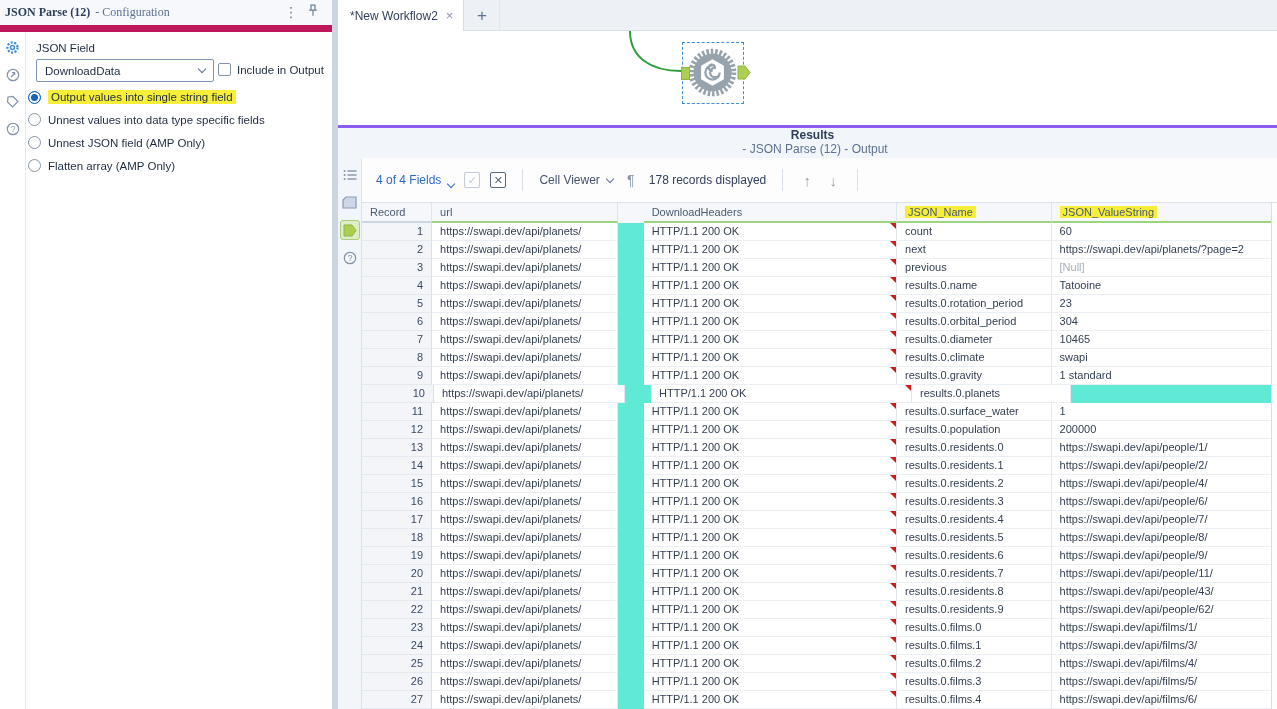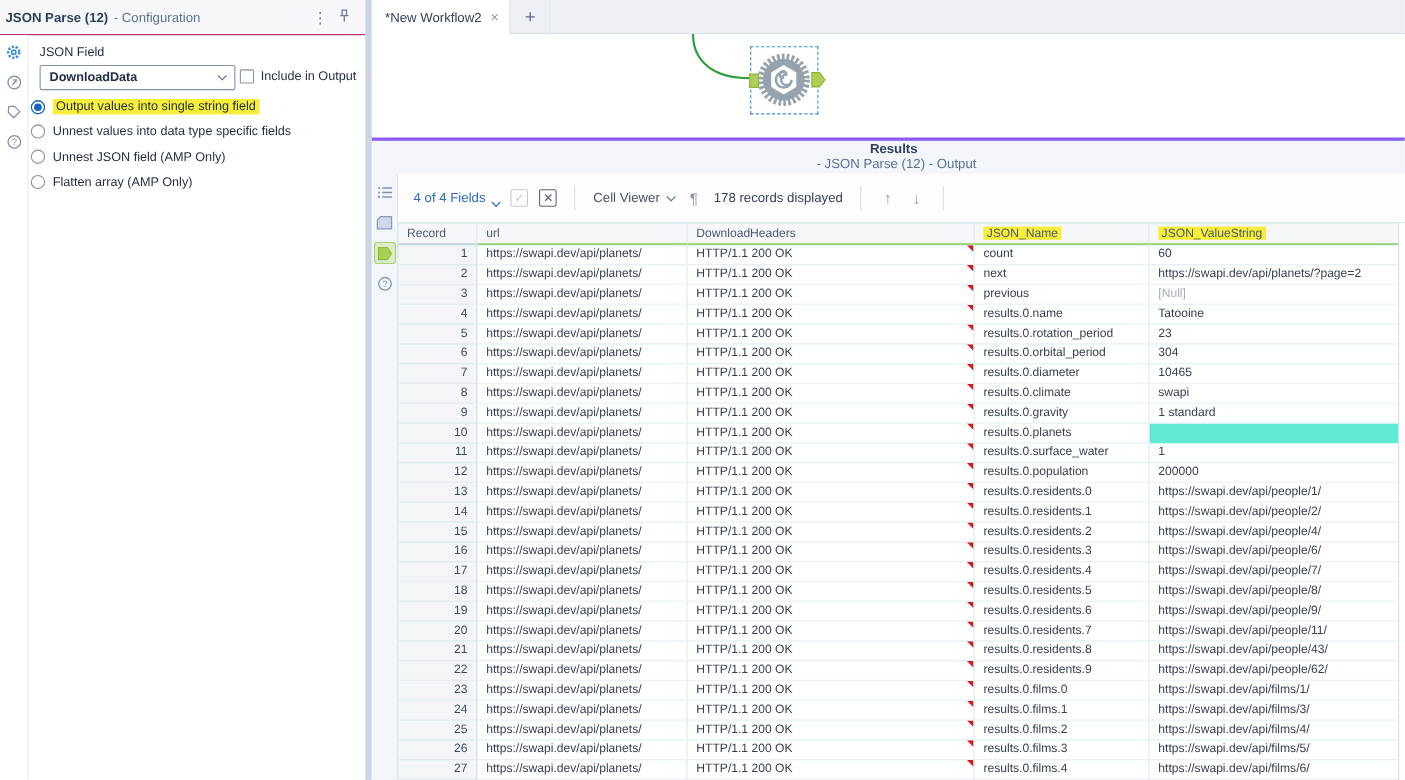--- a/index.html
+++ b/index.html
@@ -3,34 +3,34 @@
 <meta charset="utf-8">
 <style>
   * { margin:0; padding:0; box-sizing:border-box; }
   html,body { width:1277px; height:709px; overflow:hidden; background:#fff;
     font-family:"Liberation Sans", sans-serif; color:#33405a; }
   .screen { position:absolute; left:0; top:0; width:1277px; height:709px; background:#fff; }
 
   
   .config-panel { position:absolute; left:0; top:0; width:332px; height:709px; background:#fff; }
   .config-header { position:absolute; left:0; top:0; width:332px; height:32px; background:#f6f8fb;
-    border-bottom:1px solid #be185d; display:flex; align-items:center; padding:0 8px 0 5px; }
+    border-bottom:7px solid #be185d; display:flex; align-items:center; padding:0 8px 0 5px;font-family:Liberation Serif, serif; }
   .config-header .t1 { font-weight:bold; font-size:12px; color:#2e3f5c; white-space:nowrap; }
   .config-header .t2 { font-size:12px; color:#5c7193; margin-left:5px; white-space:nowrap; }
   .config-header .spacer { flex:1; }
   .hdr-icon { color:#6b7f99; font-size:14px; width:22px; text-align:center; cursor:pointer; }
   .cfg-strip { position:absolute; left:0; top:32px; width:26px; height:677px; background:#fff;
     border-right:1px solid #e6ebf2; display:flex; flex-direction:column; align-items:center; padding-top:8px; gap:12px; }
   .strip-ic { width:15px; height:15px; display:flex; align-items:center; justify-content:center; }
   .cfg-body { position:absolute; left:26px; top:32px; width:306px; height:677px; }
   .field-label { position:absolute; left:10px; top:10px; font-size:11.5px; color:#1f2c42; }
   .dropdown { position:absolute; left:10px; top:27px; width:178px; height:23px; background:#fff;
     border:1px solid #7e95b5; border-radius:2px; display:flex; align-items:center;
     padding:0 8px; font-size:11.5px; color:#1f2c42; cursor:pointer; }
-  .dropdown .dd-val { flex:1;font-weight:bold; }
+  .dropdown .dd-val { flex:1; }
   .chev { width:6px; height:6px; border-right:1.4px solid #5c7193; border-bottom:1.4px solid #5c7193;
     transform:rotate(45deg); display:inline-block; margin-top:-3px; }
   .checkbox-row { position:absolute; left:192px; top:31px; display:flex; align-items:center; gap:6px; cursor:pointer; }
   .cb-box { width:13px; height:13px; border:1px solid #8593a8; border-radius:2px; background:#fff; }
   .cb-label { font-size:11.5px; color:#1f2c42; }
   .radio-row { position:absolute; left:2px; display:flex; align-items:center; gap:7px; cursor:pointer; }
   .radio { width:13px; height:13px; border-radius:50%; border:1px solid #8593a8; background:#fff; flex:0 0 13px; }
   .radio.sel { border:1px solid #1565c0; background:#1565c0; box-shadow:inset 0 0 0 2px #fff; }
   .radio-label { font-size:11.5px; color:#1f2c42; white-space:nowrap; }
   .radio-label.hl { background:#f7ee3a; padding:1px 3px; }
@@ -90,21 +90,21 @@
   .gh-hl { background:#f7ee3a; padding:0 3px; }
   .gbody { position:absolute; left:0; top:20px; width:909px; height:486px; }
   .grow { display:flex; height:18px; cursor:default; }
   .gc { font-size:11px; color:#333f52; line-height:17px; padding-left:8px; border-right:1px solid #e3e8ef;
     border-bottom:1px solid #ebeff4; white-space:nowrap; overflow:hidden; position:relative; background:#fff; }
   .gc.rec { background:#f3f5f8; text-align:right; padding-right:8px; padding-left:0; color:#3a4a63;
     border-right:1px solid #d8dfe8; border-bottom:1px solid #e4e9f0; }
   .gc .tri { position:absolute; right:0; top:0; width:0; height:0;
     border-top:6px solid #d11a1a; border-left:6px solid transparent; }
   .gc.nullv { color:#a3aebc; }
-  .c0{width:72px;} .c1{width:191px;} .c2{width:261px;} .c3{width:159px;} .c4{width:226px; border-right:none;}
+  .c0{width:72px;} .c1{width:191px;} .c2{width:261px;margin-left:26px;} .c3{width:159px;} .c4{width:226px; border-right:none;}
 </style>
 </head>
 <body>
 
 <div class="screen">
 
   <div class="config-panel">
     <div class="config-header">
       <span class="t1">JSON Parse (12)</span>
       <span class="t2">- Configuration</span>

